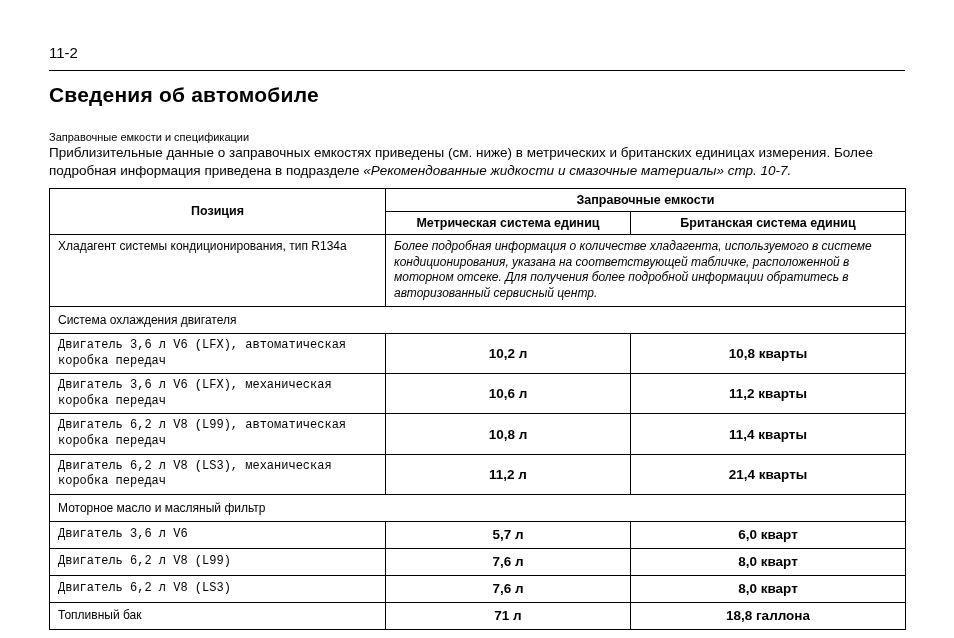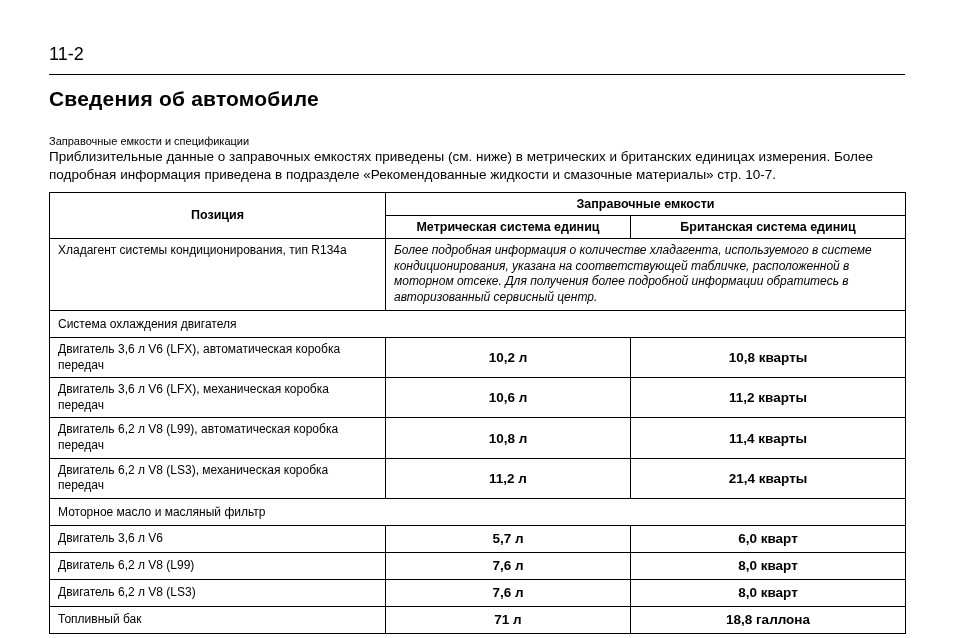--- a/index.html
+++ b/index.html
@@ -10,21 +10,21 @@
     background: #ffffff;
     color: #000000;
     font-family: "Liberation Sans", sans-serif;
     overflow: hidden;
   }
   .page { padding: 44px 49px 0 49px; }
 
   .running-header {
     display: flex;
     align-items: baseline;
-    font-size: 18px;
+    font-size: 15px;
     padding-bottom: 9px;
   }
   .running-header .pageno { width: 71px; }
   .rule {
     border: 0;
     border-top: 1.5px solid #000;
     margin: 0 0 12px 0;
   }
   h1.title {
     font-size: 21px;
@@ -35,42 +35,42 @@
   h2.subtitle {
     font-size: 11px;
     font-weight: normal;
     margin: 0 0 1px 0;
   }
   p.intro {
     font-size: 13.5px;
     line-height: 1.36;
     margin: 0 0 7px 0;
   }
-  p.intro .it { }
+  p.intro .it { font-style: italic; }
 
   table.cap {
     width: 100%;
     border-collapse: collapse;
     border: 1.5px solid #000;
     table-layout: fixed;
   }
   table.cap th, table.cap td {
     border: 1px solid #000;
     padding: 4px 8px;
     vertical-align: middle;
   }
   th.h {
     font-size: 12.5px;
     font-weight: bold;
     text-align: center;
     padding: 5px 8px;
   }
   td.pos { font-size: 12px; line-height: 1.3; padding: 6px 8px; }
   td.pos.top { vertical-align: top; }
-  td.indent { padding-left: 30px; }
+  td.indent { padding-left: 30px; font-family: Liberation Mono, monospace; }
   td.section { font-size: 12px; padding: 7px 8px; }
   td.note { font-size: 12px; line-height: 1.32; padding: 6px 9px 9px 9px; vertical-align: top; font-style: italic; }
   td.value { font-size: 13.5px; text-align: center; font-weight: bold; }
   tr.tall td { height: 40px; }
   tr.short td { height: 27px; }
 </style>
 </head>
 <body>
 
 <div class="page">

